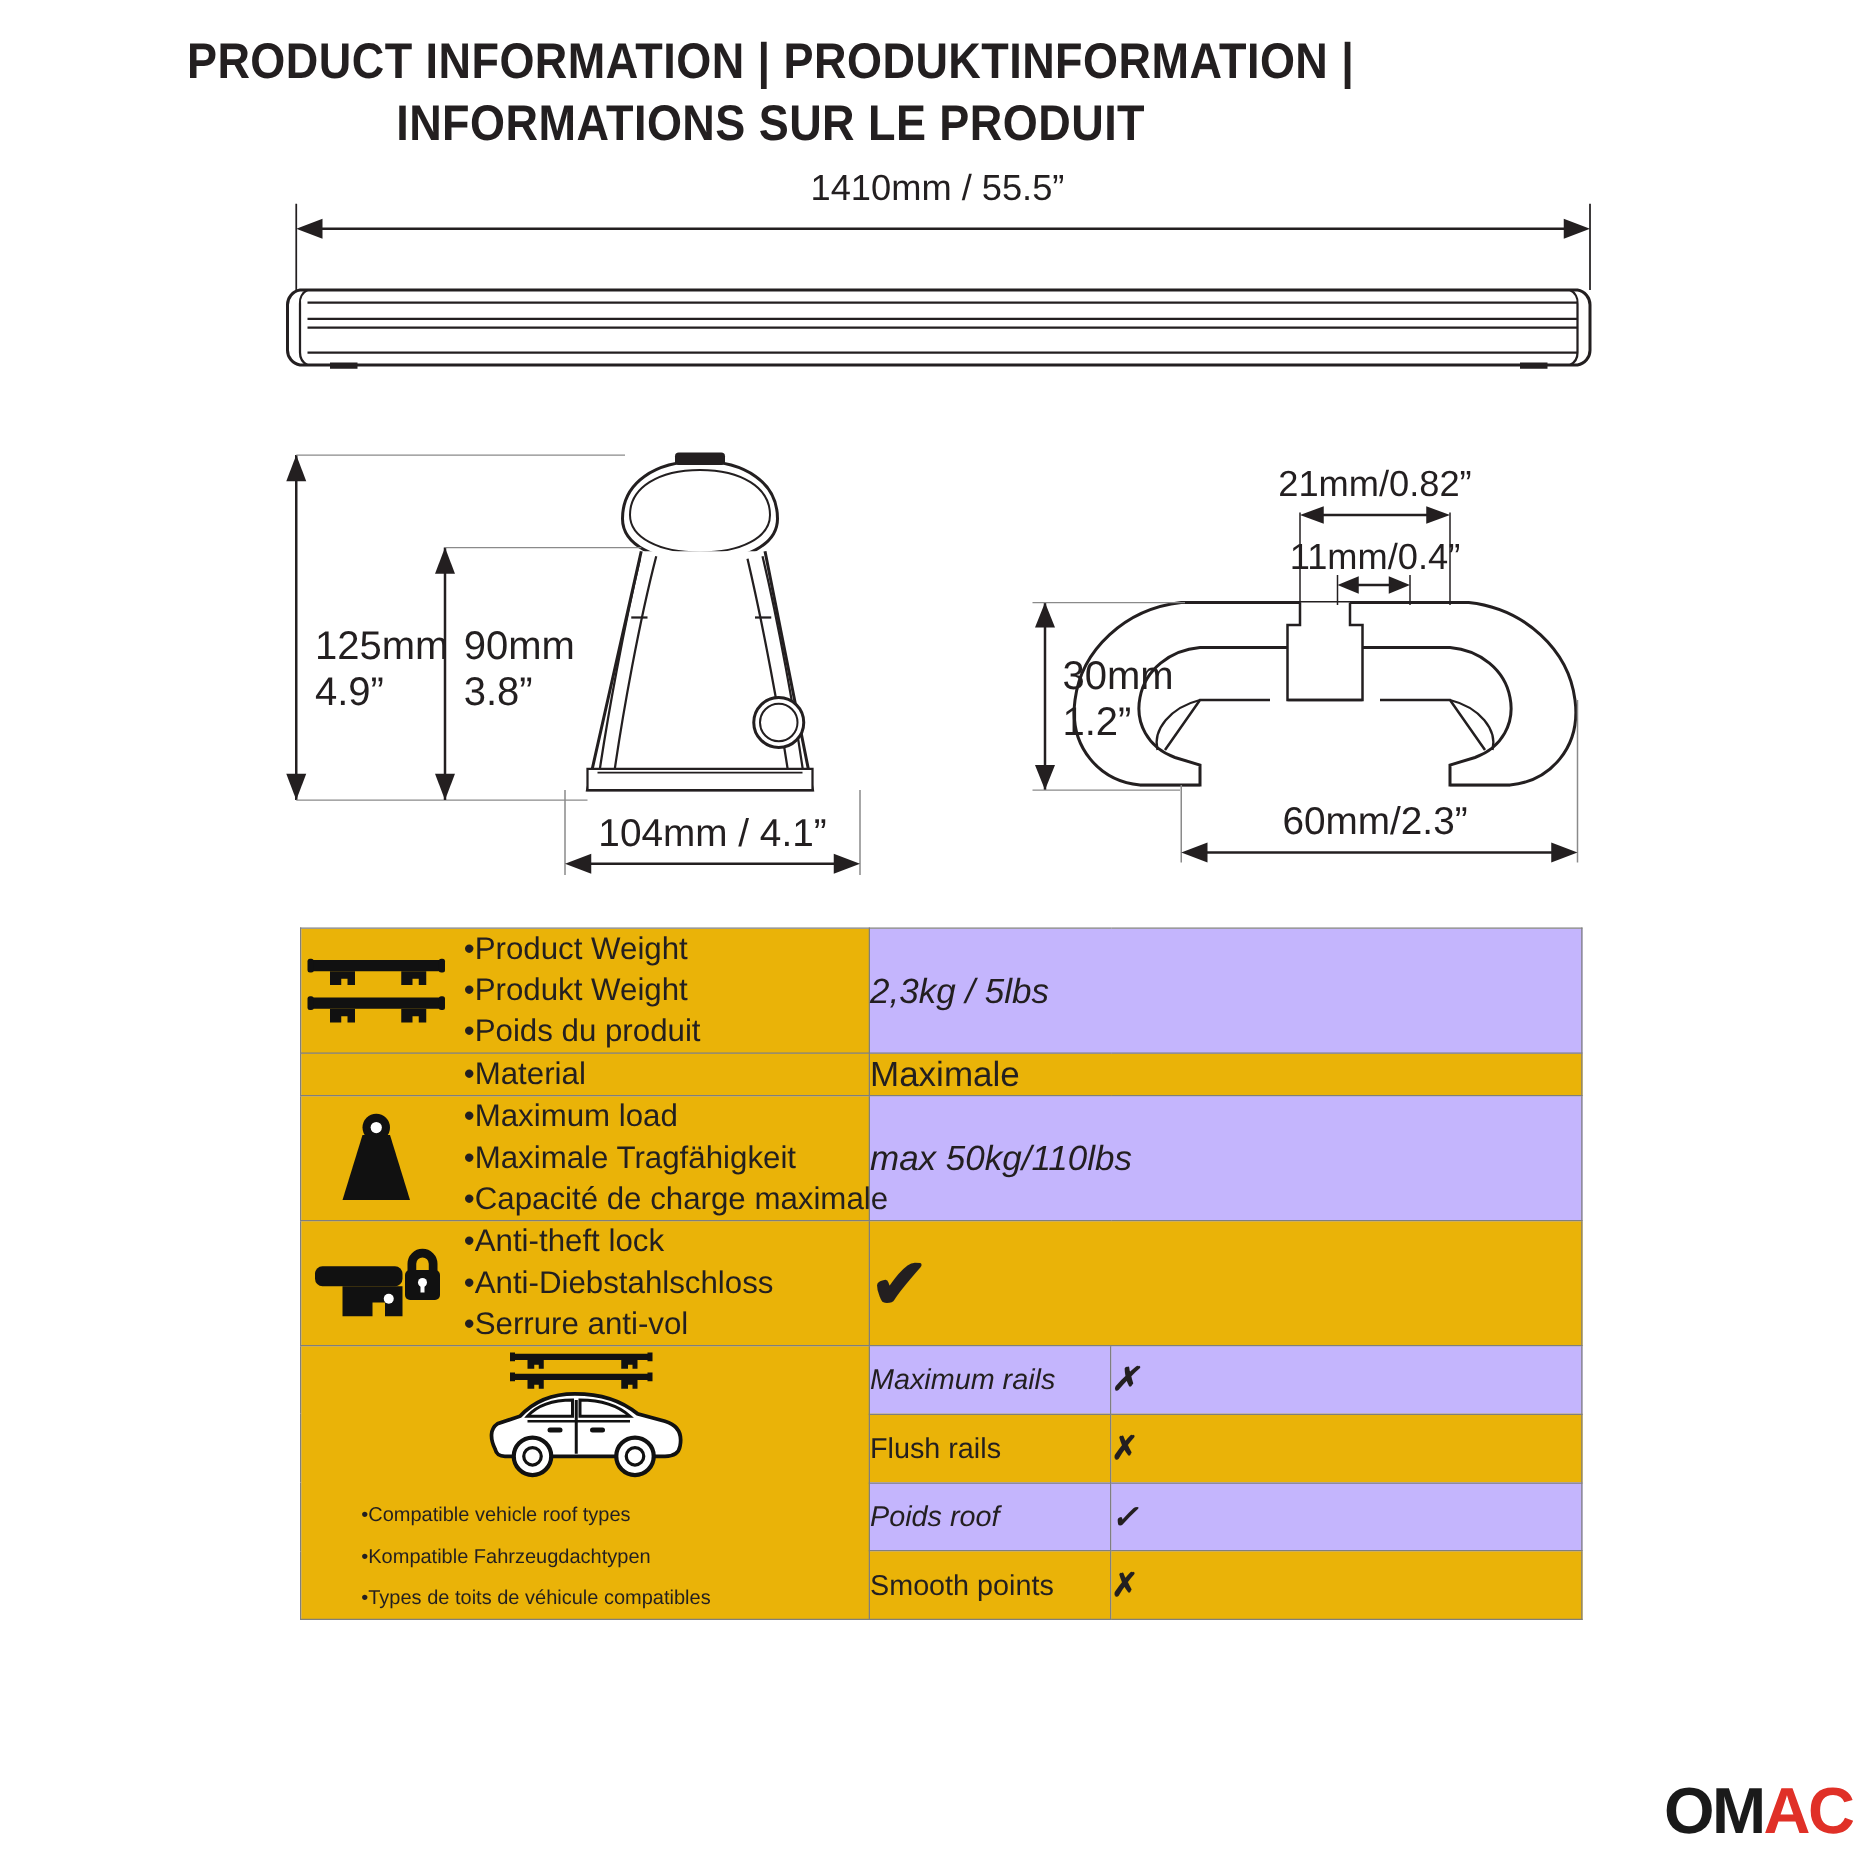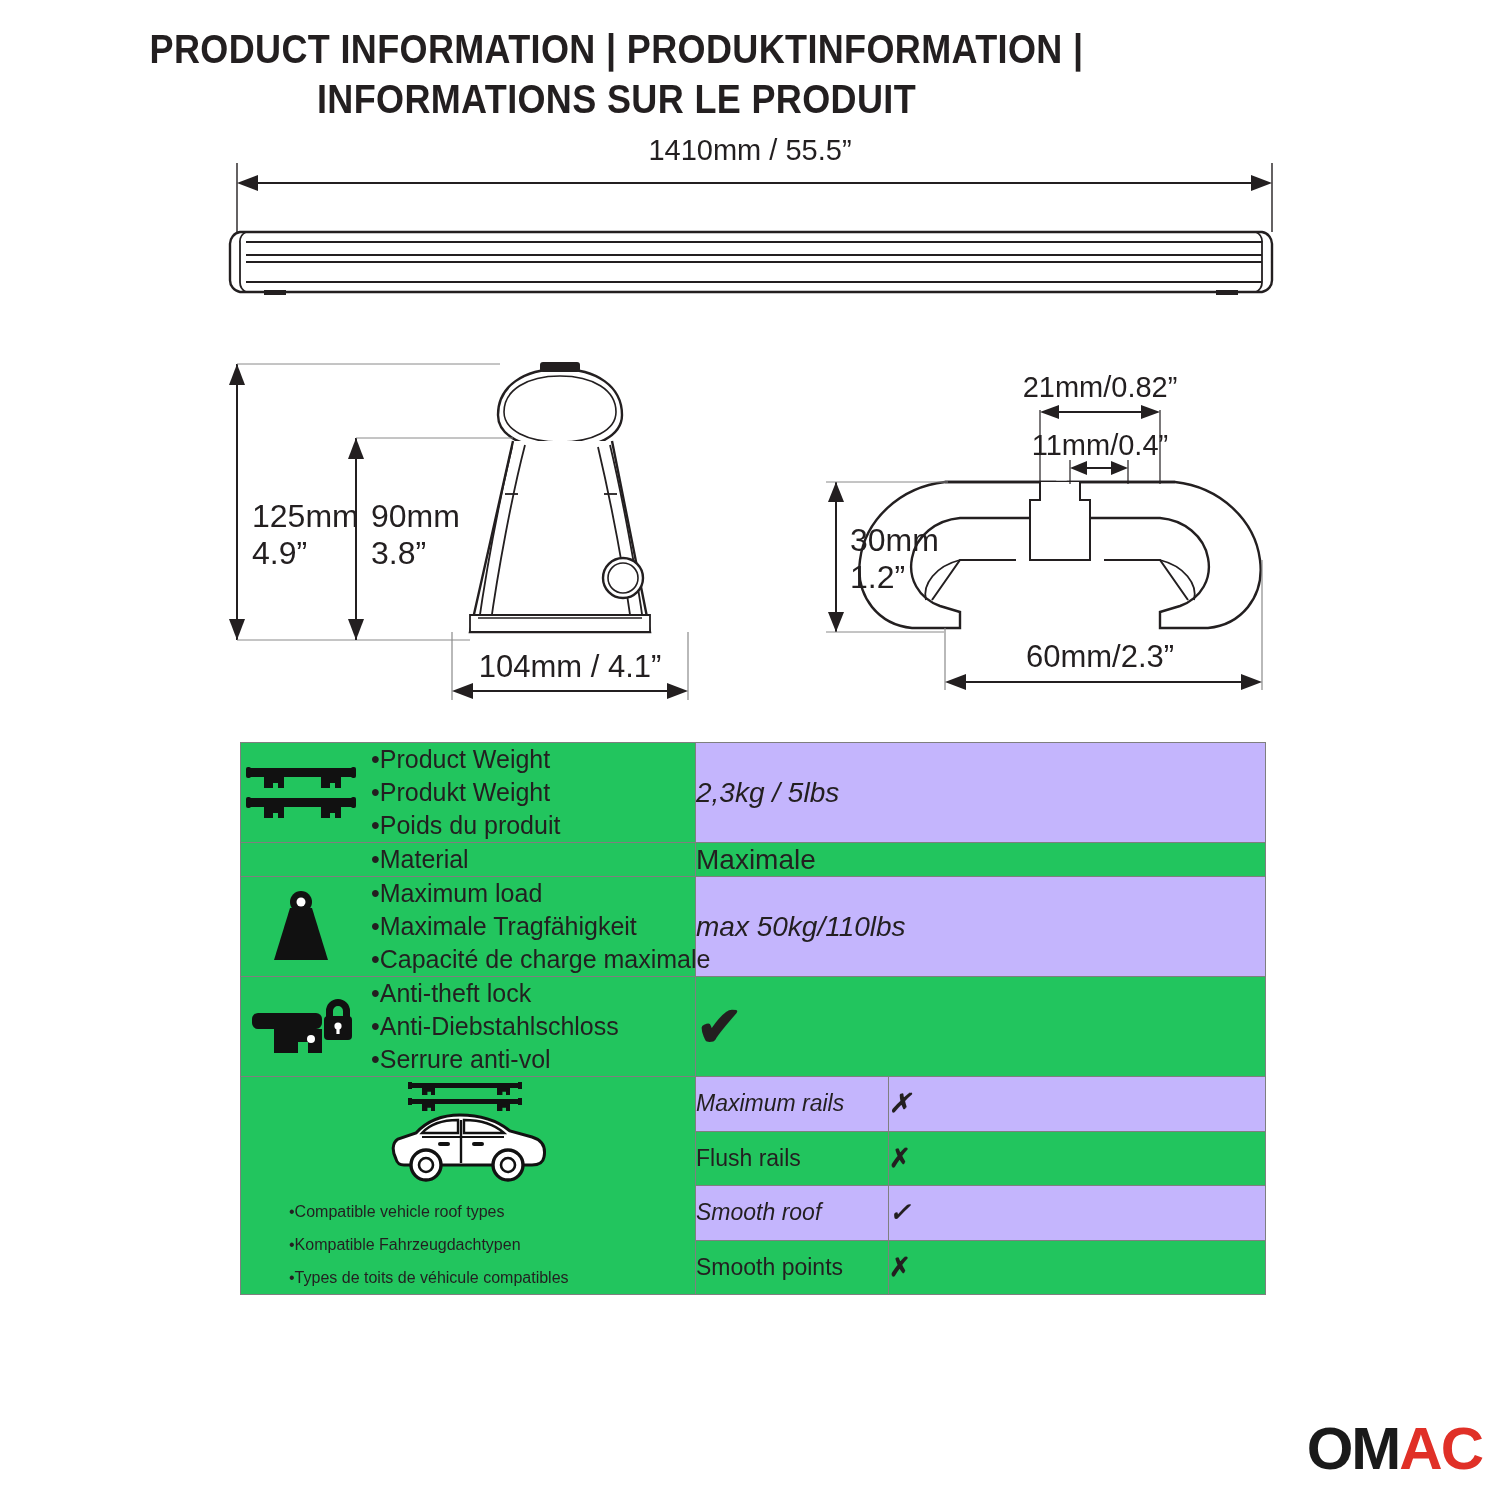--- a/index.html
+++ b/index.html
@@ -58,21 +58,21 @@
   }
   #spec-table td {
     border: 1.6px solid #7f7f7f;
     padding: 0;
     vertical-align: middle;
   }
   .cell-label {
     padding: 10px 8px 10px 12px;
   }
   .row-shaded { background: #c4b5fd; font-style: italic; }
-  .row-plain  { background: #22c55e; }
+  .row-plain  { background: #eab308; }
 
   .bullets {
     font-size: 25px;
     line-height: 33px;
     color: #231f20;
     white-space: nowrap;
   }
   .bullets-wrap { white-space: normal; }
 
   .label-flex {
@@ -126,21 +126,21 @@
     margin-top: 6px;
   }
 
   
   #logo {
     position: absolute;
     right: 18px;
     bottom: 10px;
     font-family: "Liberation Sans", sans-serif;
     font-weight: bold;
-    font-size: 60px;
+    font-size: 52px;
     letter-spacing: -2px;
     line-height: 82px;
   }
   #logo .dark { color: #1a1a1a; }
   #logo .red  { color: #e03027; }
 </style>
 </head>
 <body>
 
 <div id="title-block">
@@ -425,21 +425,21 @@
       <td class="roof-name row-shaded">Maximum rails</td>
       <td class="roof-mark row-shaded">✗</td>
     </tr>
 
     <tr>
       <td class="roof-name row-plain">Flush rails</td>
       <td class="roof-mark row-plain">✗</td>
     </tr>
 
     <tr>
-      <td class="roof-name row-shaded">Smooth roof</td>
+      <td class="roof-name row-shaded">Poids roof</td>
       <td class="roof-mark row-shaded">✓</td>
     </tr>
 
     <tr>
       <td class="roof-name row-plain">Smooth points</td>
       <td class="roof-mark row-plain">✗</td>
     </tr>
 
   </tbody>
 </table>

